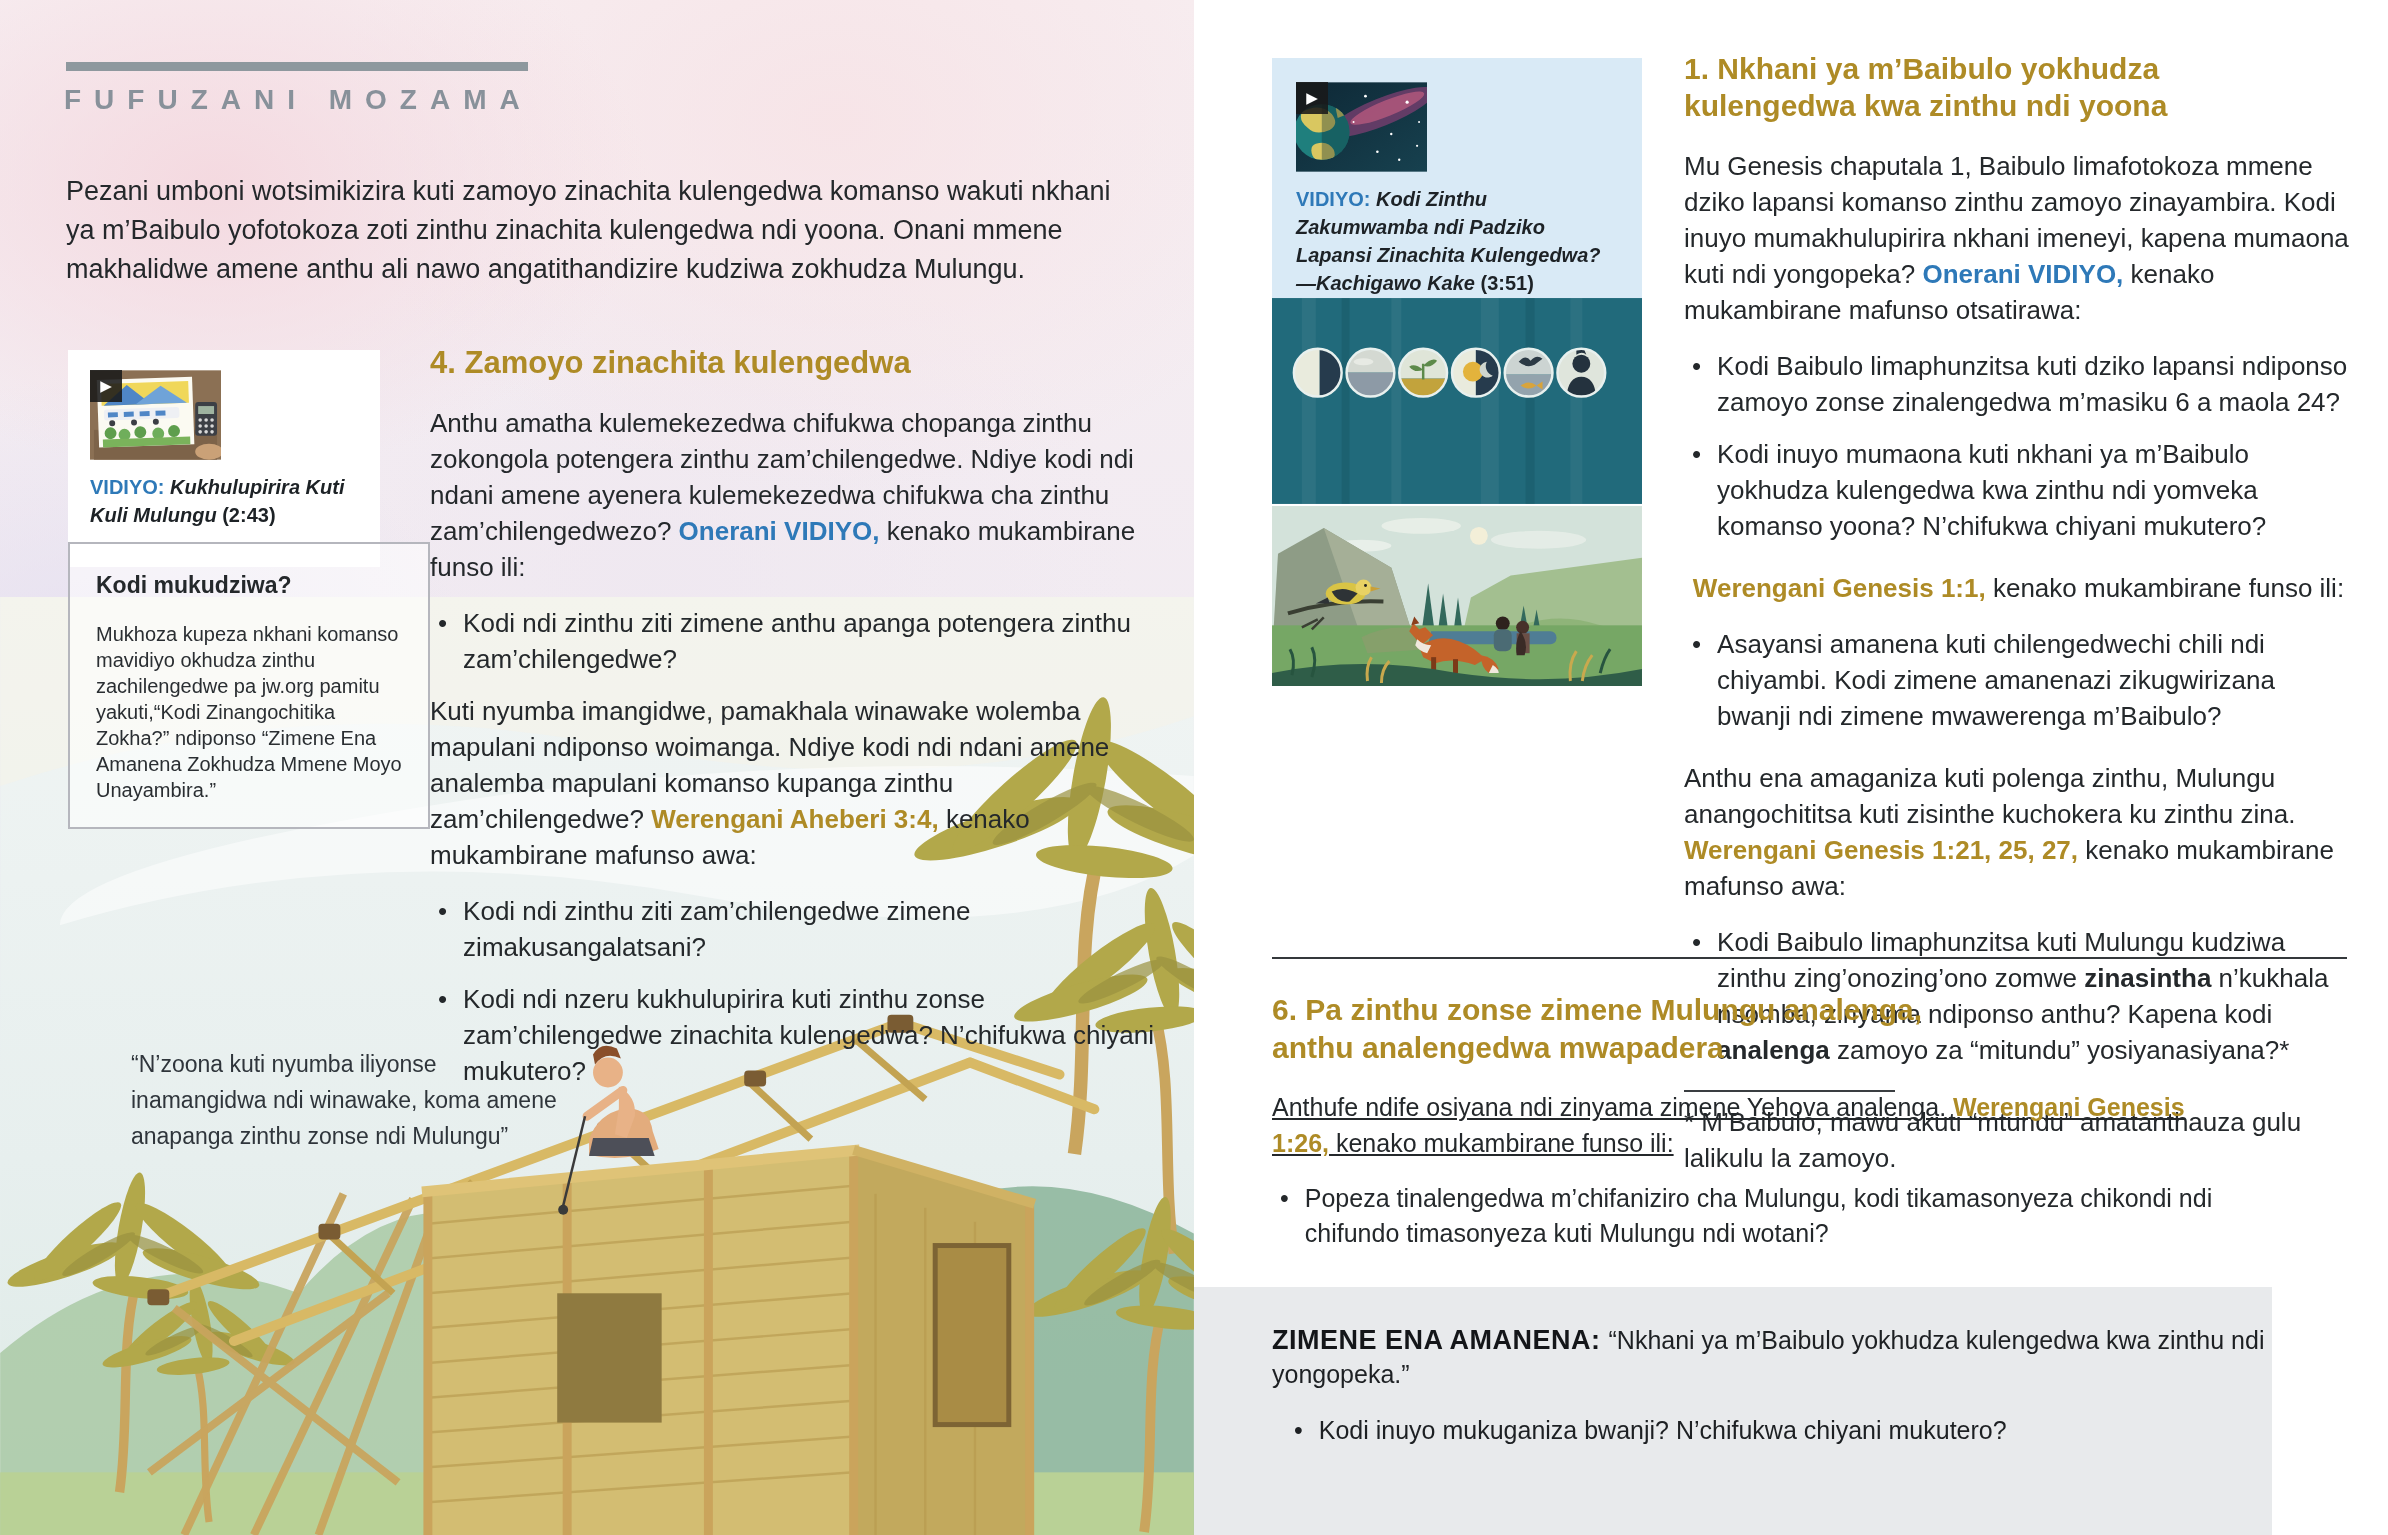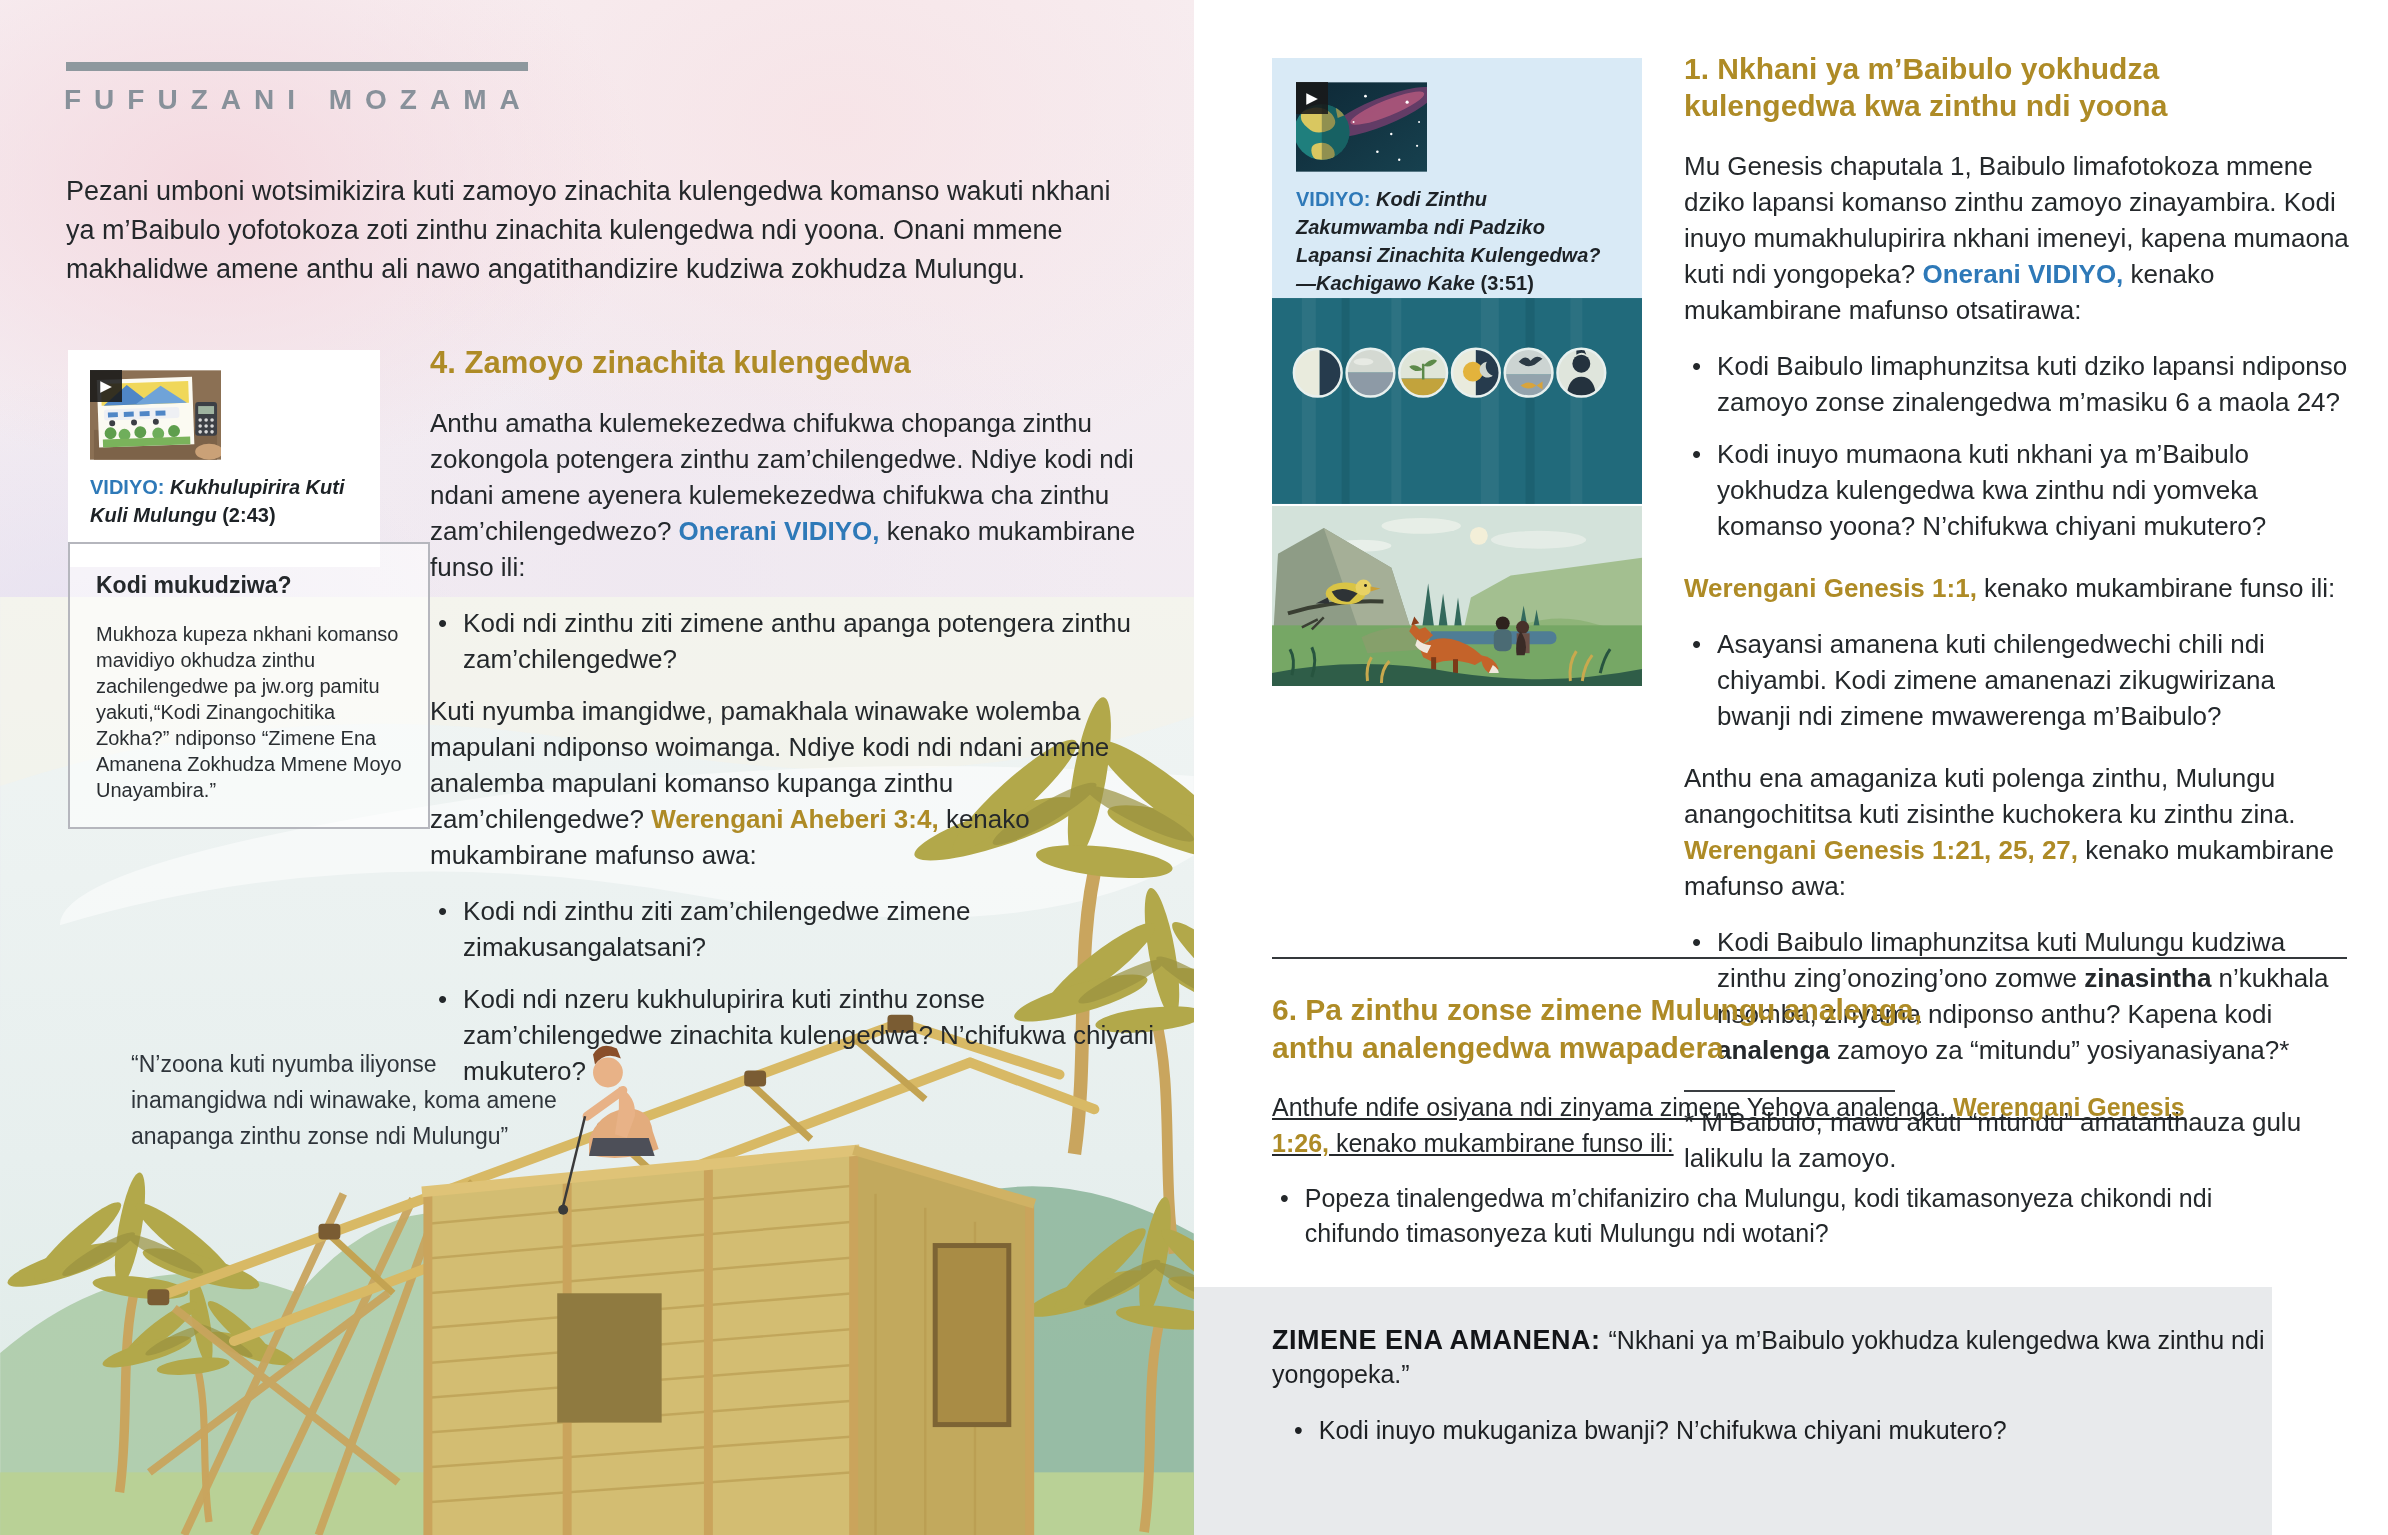--- a/index.html
+++ b/index.html
@@ -459,21 +459,21 @@
           <span>1. Nkhani ya m’Baibulo yokhudza</span>
           <span>kulengedwa kwa zinthu ndi yoona</span>
         </h2>
       <p><span>Mu Genesis chaputala 1, Baibulo limafotokoza mmene dziko lapansi komanso zinthu zamoyo zinayambira. Kodi inuyo mumakhulupirira nkhani imeneyi, kapena mumaona kuti ndi yongopeka? </span><span class="blue">Onerani VIDIYO,</span><span> kenako mukambirane mafunso otsatirawa:</span></p>
       <div class="bullet">
           <span>Kodi Baibulo limaphunzitsa kuti dziko lapansi ndiponso zamoyo zonse zinalengedwa m’masiku 6 a maola 24?</span>
         </div>
       <div class="bullet">
           <span>Kodi inuyo mumaona kuti nkhani ya m’Baibulo yokhudza kulengedwa kwa zinthu ndi yomveka komanso yoona? N’chifukwa chiyani mukutero?</span>
         </div>
-      <p style="margin-top:26px;"><span class="gold">Werengani Genesis 1:1,</span><span> kenako mukambirane funso ili:</span></p>
+      <p style="margin-top:26px;text-align:center;"><span class="gold">Werengani Genesis 1:1,</span><span> kenako mukambirane funso ili:</span></p>
       <div class="bullet">
           <span>Asayansi amanena kuti chilengedwechi chili ndi chiyambi. Kodi zimene amanenazi zikugwirizana bwanji ndi zimene mwawerenga m’Baibulo?</span>
         </div>
       <p style="margin-top:26px;"><span>Anthu ena amaganiza kuti polenga zinthu, Mulungu anangochititsa kuti zisinthe kuchokera ku zinthu zina. </span><span class="gold">Werengani Genesis 1:21, 25, 27,</span><span> kenako mukambirane mafunso awa:</span></p>
       <div class="bullet">
           <span><span>Kodi Baibulo limaphunzitsa kuti Mulungu kudziwa zinthu zing’onozing’ono zomwe </span><span class="b">zinasintha</span><span> n’kukhala nsomba, zinyama ndiponso anthu? Kapena kodi </span><span class="b">analenga</span><span> zamoyo za “mitundu” yosiyanasiyana?*</span></span>
         </div>
       <div class="fn-rule"></div>
       <p class="footnote">* M’Baibulo, mawu akuti “mtundu” amatanthauza gulu lalikulu la zamoyo.</p>
     </div>

